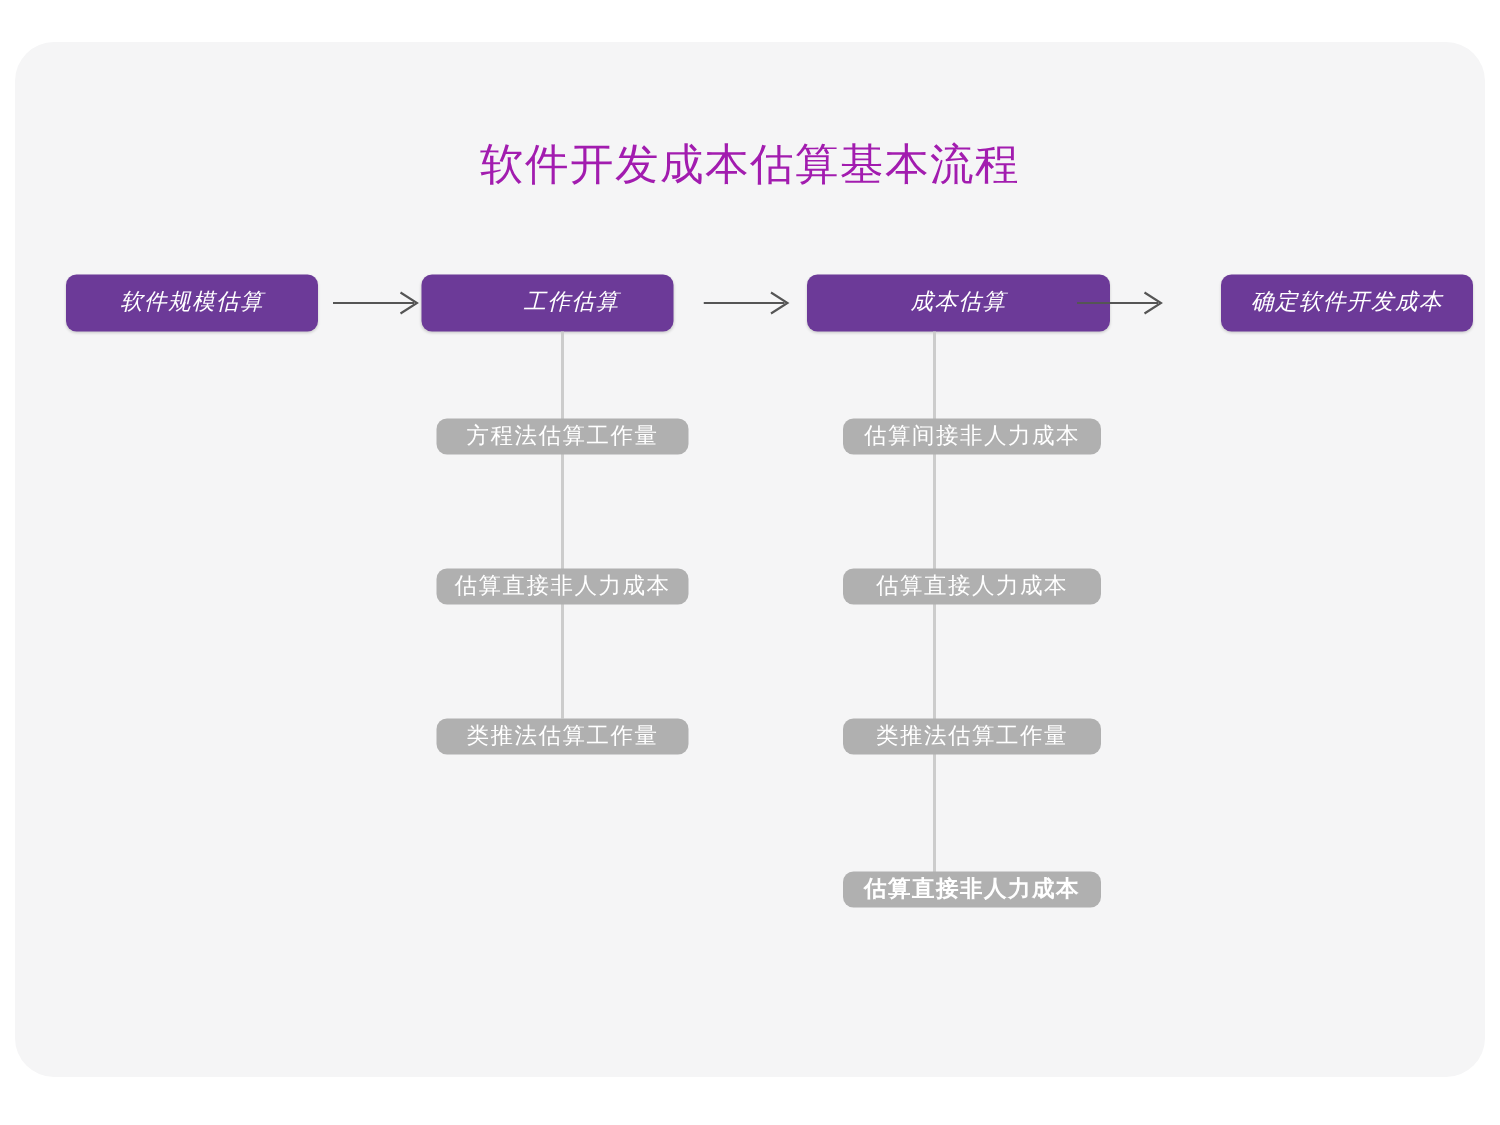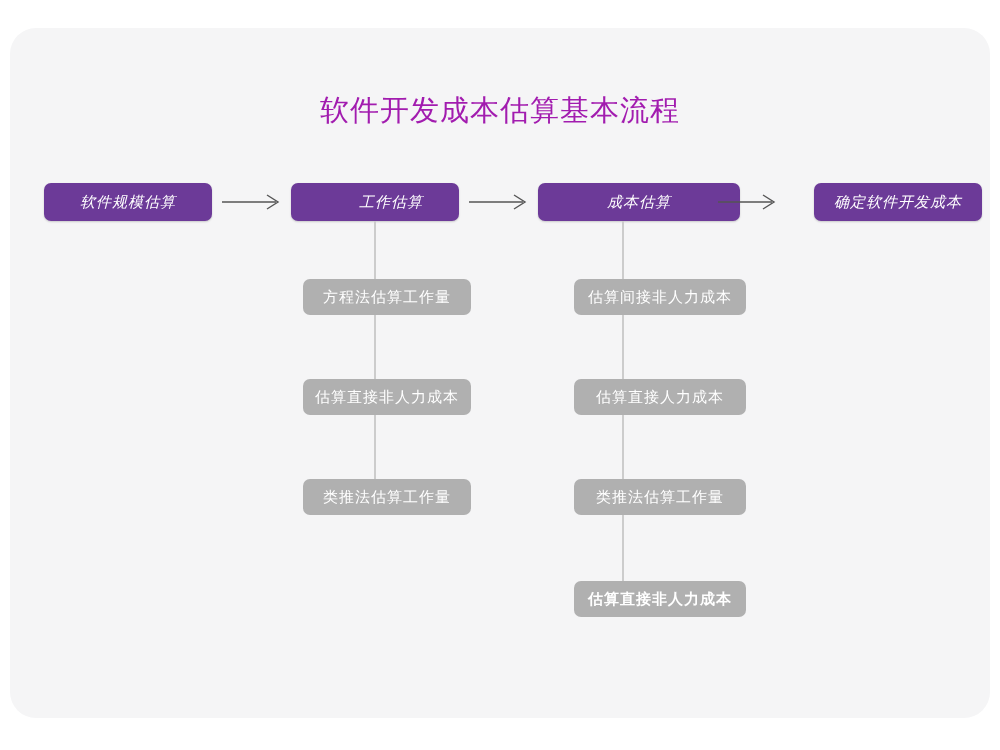--- a/index.html
+++ b/index.html
@@ -58,28 +58,27 @@
     letter-spacing: 1px;
     white-space: nowrap;
     height: 38px;
   }
   .node.primary {
     background: #6c3a98;
     box-shadow: 0 1px 2px rgba(0,0,0,0.18);
   }
   .node.secondary {
     background: #b0b0b0;
-    height: 36px;
-    margin-left: 12px;
+    height: 24px;
   }
 
   
   .stage { top: 183px; font-style: italic; }
   .stage-0 { left: 44px;  width: 168px; }
-  .stage-1 { left: 291px; width: 168px; padding-left: 32px; }
+  .stage-1 { left: 281px; width: 168px; padding-left: 32px; }
   .stage-2 { left: 538px; width: 202px; }
   .stage-3 { left: 814px; width: 168px; }
 
   
   .arrow {
     position: absolute;
     top: 193px;
     width: 62px;
     height: 18px;
   }

